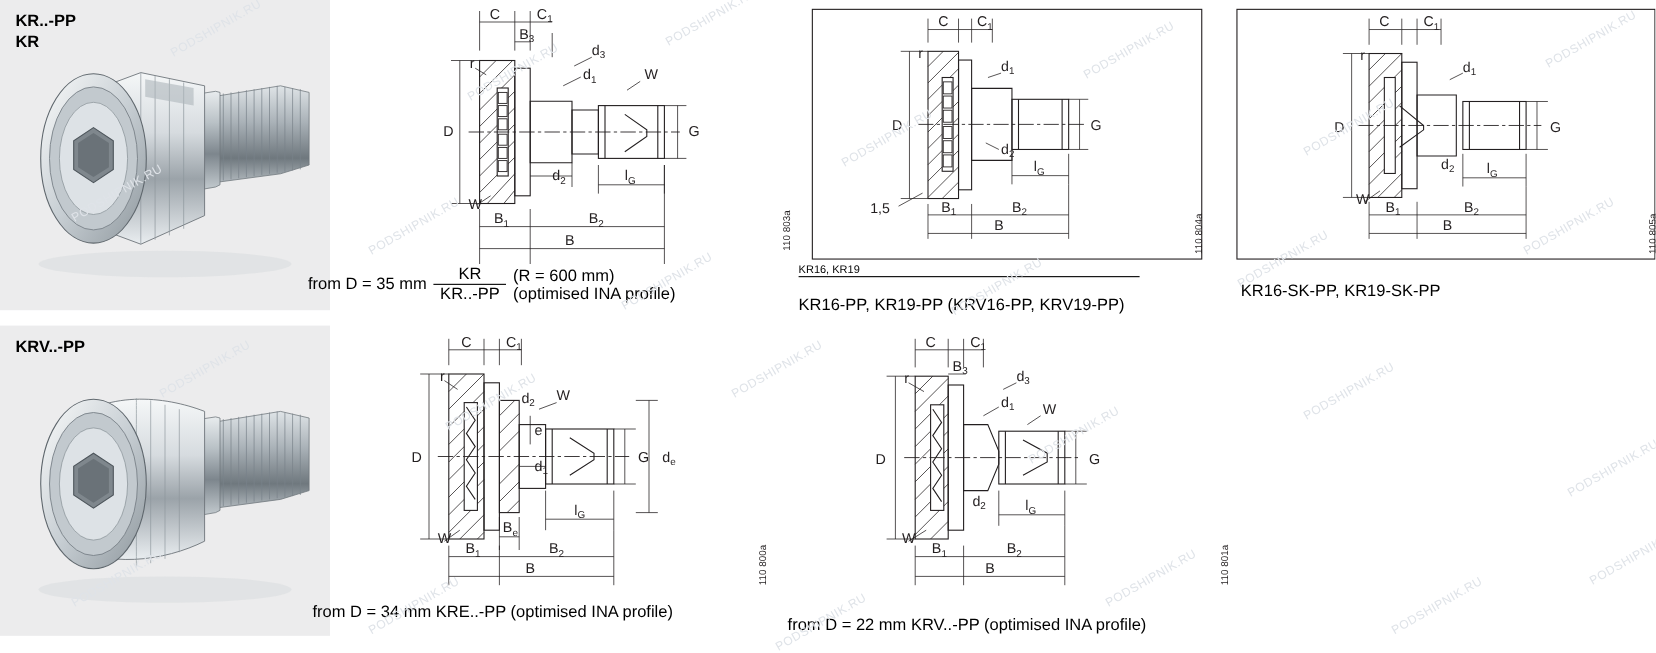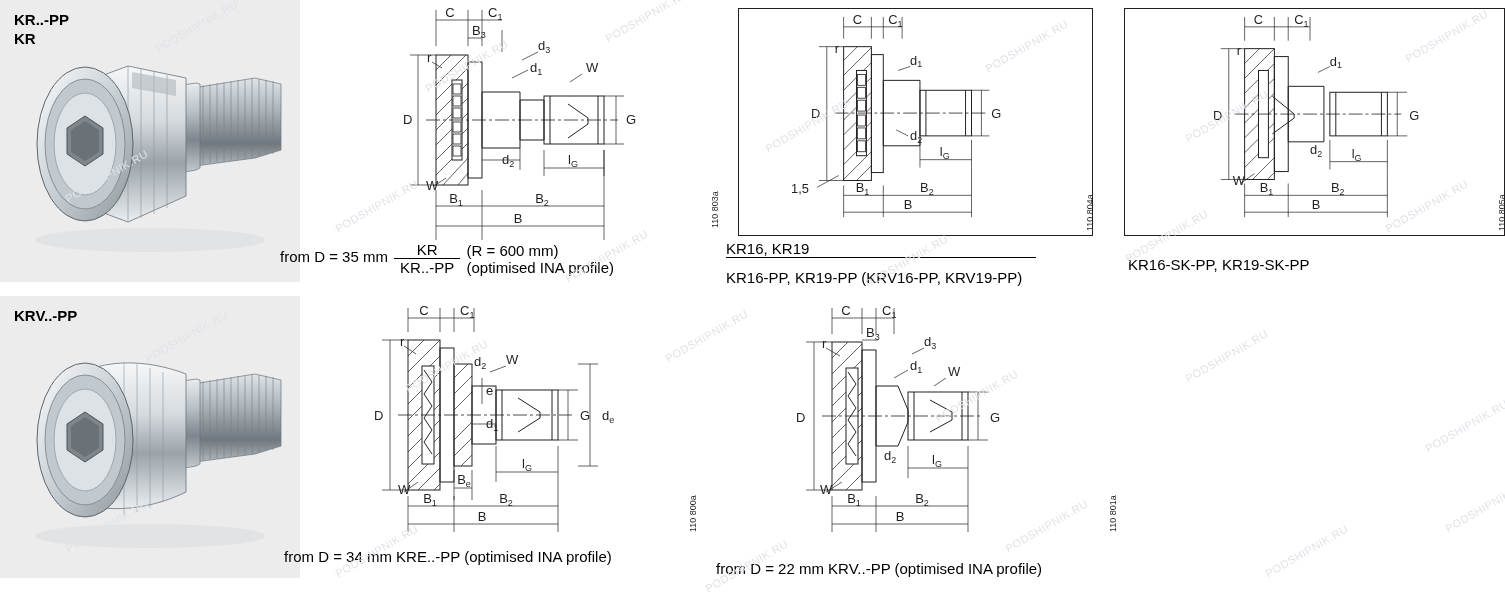--- a/index.html
+++ b/index.html
@@ -40,21 +40,21 @@
   .caption .frac{
     display:inline-block;
     text-align:center;
     vertical-align:middle;
     margin:0 2px;
   }
   .caption .frac .top{display:block;border-bottom:1px solid #000;padding:0 6px;}
   .caption .frac .bot{display:block;padding:0 6px;}
   .cap-under{
     position:absolute;
-    font-size:15px;
+    font-size:10px;
     white-space:nowrap;
   }
   .cap-under .u{border-bottom:1px solid #000;display:inline-block;}
 
   
   .wm{
     position:absolute;
     font-size:11px;
     color:#dfe3e8;
     font-family:"Liberation Sans", sans-serif;

